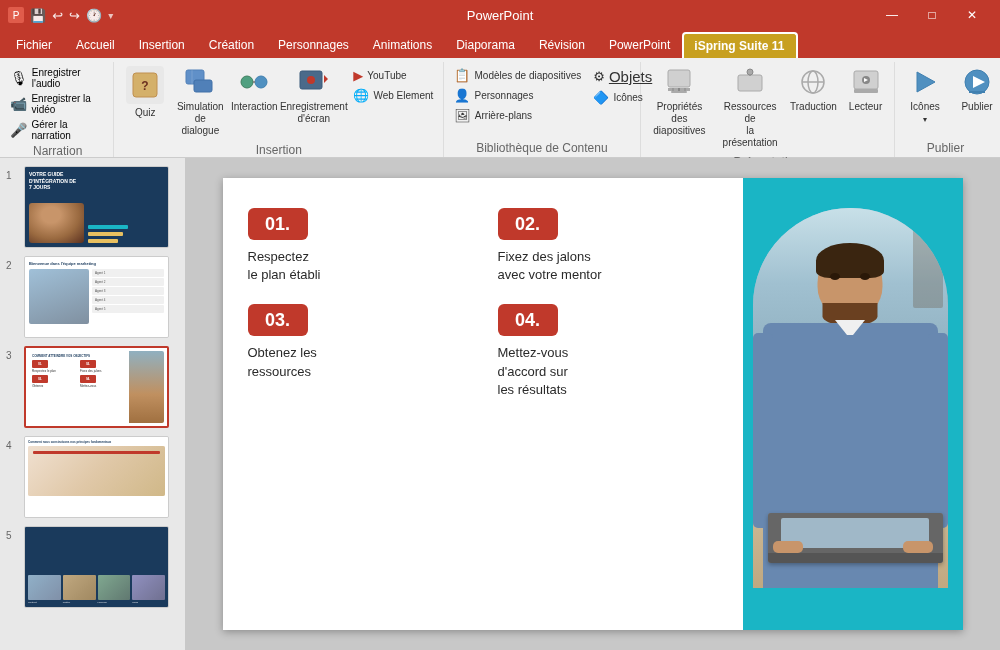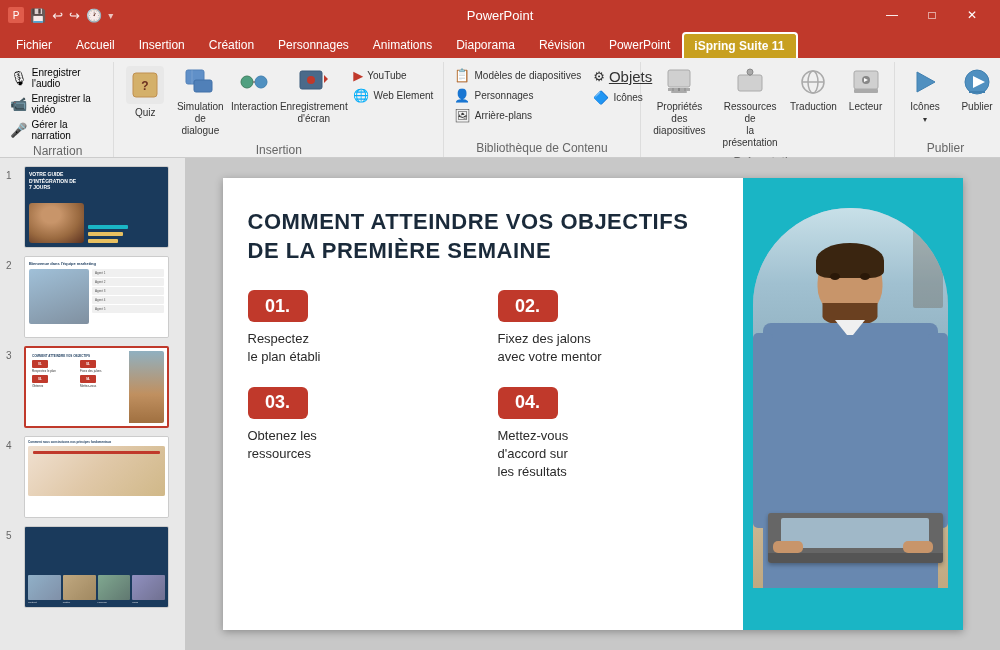--- a/index.html
+++ b/index.html
@@ -634,21 +634,20 @@
             </div>
 
             <div style="position:absolute;bottom:35px;left:20px;width:30px;height:12px;background:#c8956a;border-radius:5px;"></div>
             <div style="position:absolute;bottom:35px;right:15px;width:30px;height:12px;background:#c8956a;border-radius:5px;"></div>
 
             <div style="position:absolute;top:20px;right:5px;width:30px;height:80px;background:rgba(100,80,60,0.3);border-radius:2px;"></div>
           </div>
         </div>
 
         <div class="slide3-content">
-          <div class="slide3-title">COMMENT ATTEINDRE VOS OBJECTIFS DE LA PREMIÈRE SEMAINE</div>
           <div class="slide3-grid">
 
             <div class="slide3-item">
               <div class="slide3-badge">01.</div>
               <div class="slide3-item-text">
                 <span>Respectez</span><br>
                 <span>le plan établi</span>
               </div>
             </div>
 

